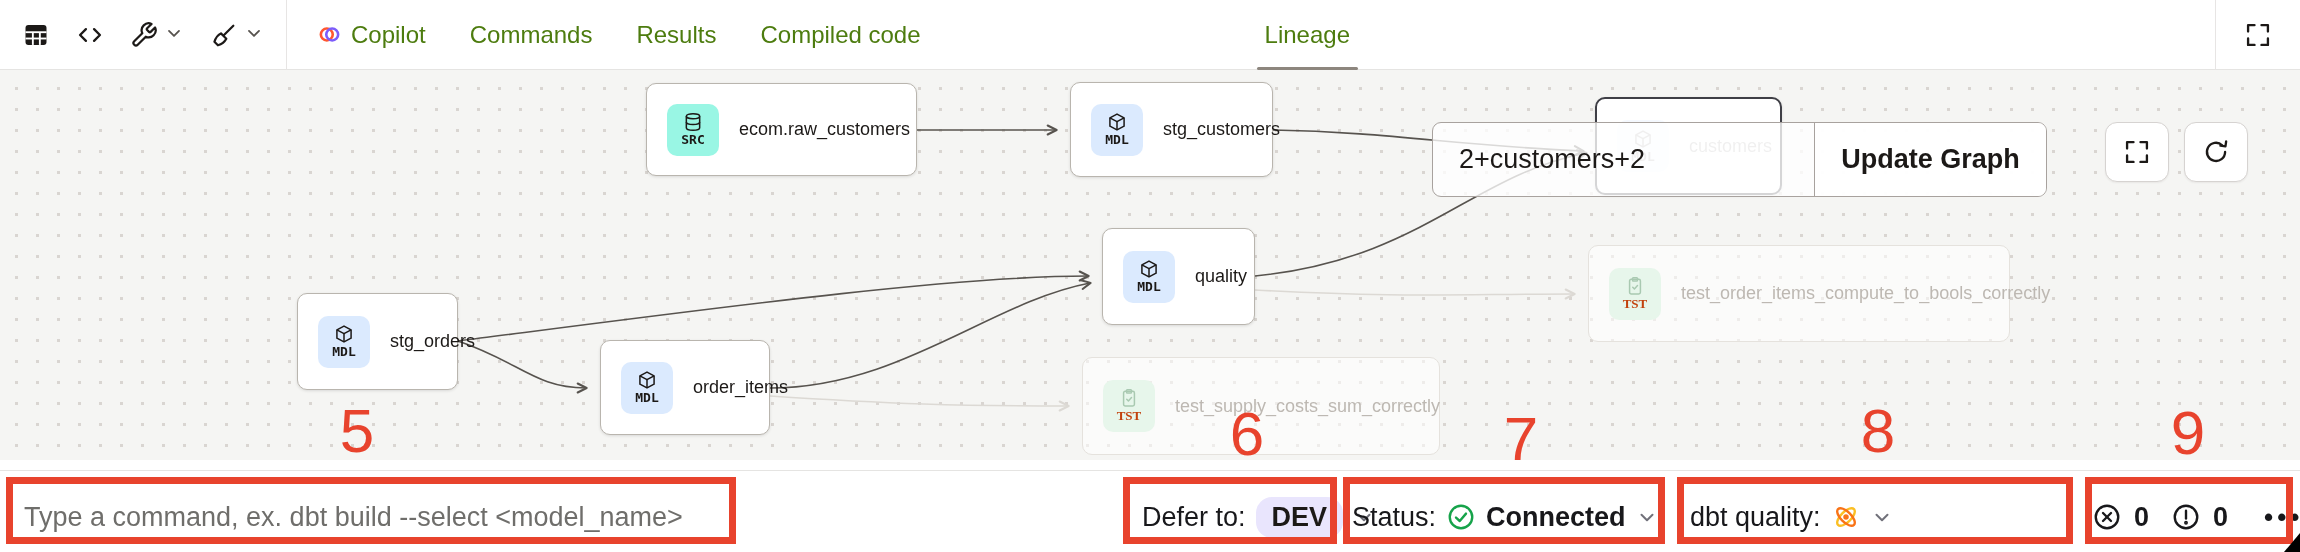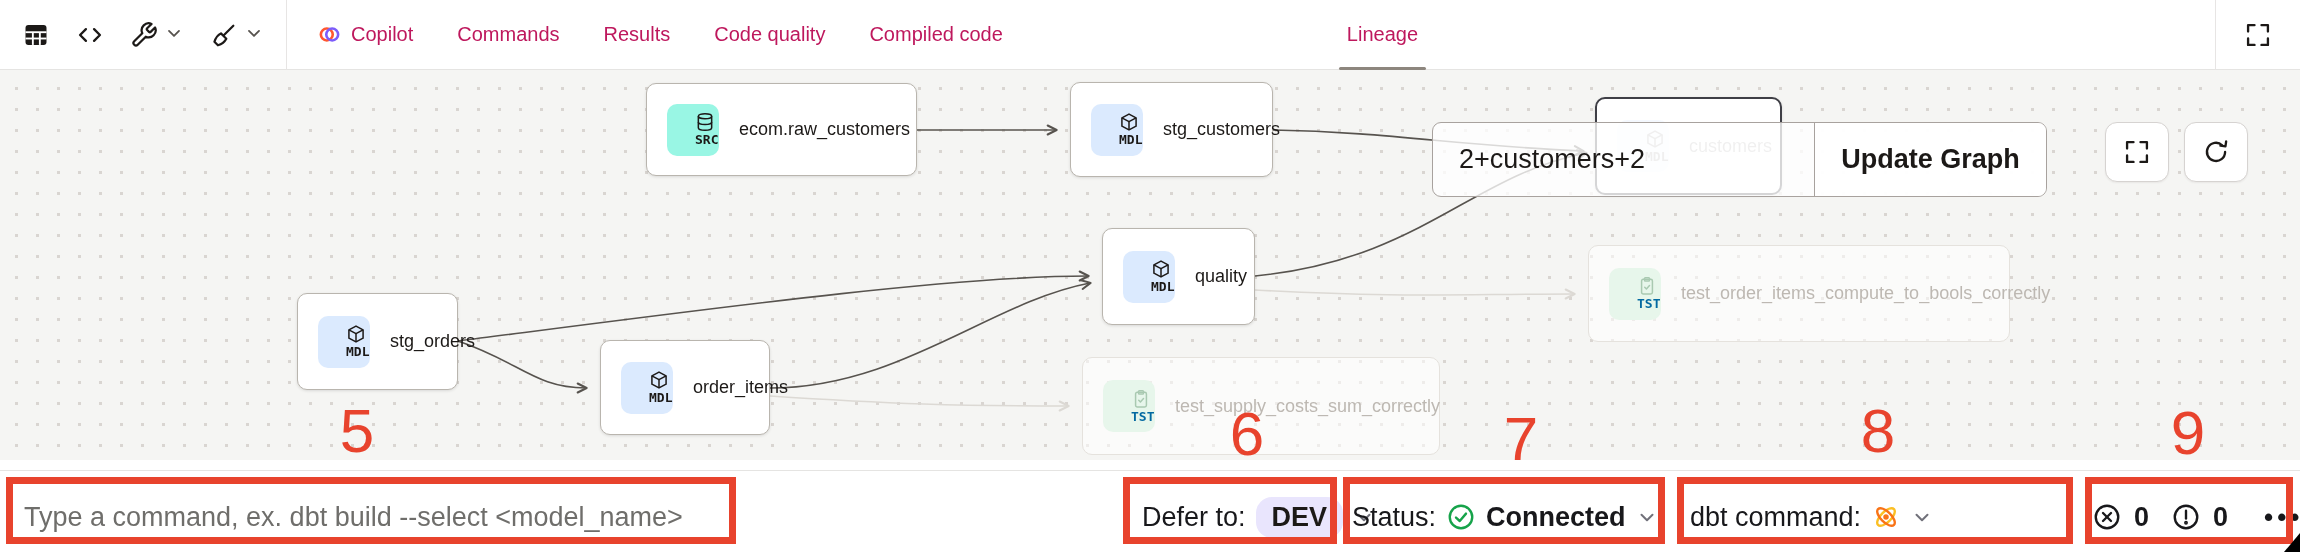--- a/index.html
+++ b/index.html
@@ -10,49 +10,49 @@
   
   .tabbar { position:absolute; top:0; left:0; width:2300px; height:70px; background:#fff;
             border-bottom:1px solid #e5e4e2; display:flex; align-items:center; z-index:5; }
   .tool-icons { display:flex; align-items:center; gap:26px; padding:0 22px; }
   .icon-btn { display:flex; align-items:center; gap:6px; color:#1c1917; cursor:pointer; background:none; border:none; }
   .icon-btn svg { width:28px; height:28px; }
   .chev svg { width:20px; height:20px; }
   .vdiv { width:1px; height:70px; background:#e7e5e4; }
   .tabs { display:flex; align-items:center; gap:44px; margin-left:30px; height:70px; }
   .tab { position:relative; height:70px; display:flex; align-items:center; gap:9px;
-         font-size:20px; color:#be185d; cursor:pointer; white-space:nowrap; }
+         font-size:24px; color:#4d7c0f; cursor:pointer; white-space:nowrap; }
   .tab.active { margin-left:300px; }
   .tab.active::after { content:""; position:absolute; left:-8px; right:-8px; bottom:0; height:3px;
                        background:#8d867e; border-radius:2px; }
   .tab .copilot-ic svg { width:25px; height:25px; display:block; }
   .tabbar-right { margin-left:auto; display:flex; align-items:center; height:70px; }
   .tabbar-right .icon-btn { padding:0 28px; }
 
   
   .canvas { position:absolute; top:70px; left:0; width:2300px; height:390px; background:#f5f5f3;
             background-image:radial-gradient(circle, #d9d5d1 1.6px, transparent 1.7px);
             background-size:21px 21px; background-position:6px 8px; overflow:hidden; }
   .edges { position:absolute; top:0; left:0; width:2300px; height:390px; z-index:1; }
 
   .node { position:absolute; display:flex; align-items:center; gap:20px; padding:0 20px;
           background:#fff; border:1.5px solid #b9b5ae; border-radius:10px;
           box-shadow:0 1px 3px rgba(28,25,23,.12); font-size:18px; color:#1c1917; z-index:2; cursor:pointer; }
   .badge { min-width:52px; width:52px; height:52px; border-radius:10px; display:flex; flex-direction:column;
-           align-items:flex-start; justify-content:center; gap:0px;
-           font-family:"DejaVu Sans Mono", monospace; font-size:13px; font-weight:600; color:#1c1917;padding-left:28px; }
+           align-items:center; justify-content:center; gap:0px;
+           font-family:"DejaVu Sans Mono", monospace; font-size:13px; font-weight:600; color:#1c1917; }
   .badge svg { width:20px; height:20px; }
   .badge.src { background:#99f6e4; }
   .badge.mdl { background:#dbeafe; }
   .badge.tst { background:#dcfce7; }
   .node.selected { border:2px solid #3f3f46; z-index:3; }
   .node.selected .inner { opacity:.3; }
   .node .inner { display:flex; align-items:center; gap:20px; }
   .node.faded { border-color:#e5e2dd; background:rgba(255,255,255,.55); box-shadow:none; color:#bdb8b2; }
-  .node.faded .badge.tst { background:#e7f6eb; color:#0369a1; }
+  .node.faded .badge.tst { background:#e7f6eb; color:#c2410c;font-family:Liberation Serif, serif; }
   .node.faded .badge svg { stroke:#a9c9b1; }
   .nlabel { white-space:nowrap; }
   .nlabel.wrap { white-space:normal; width:310px; line-height:1.35; }
 
   
   .panel { position:absolute; left:1432px; top:52px; width:615px; height:75px; z-index:4;
            display:flex; align-items:stretch; background:rgba(255,255,255,.78);
            border:1.5px solid #a8a29e; border-radius:9px; overflow:hidden; }
   .panel-query { flex:1; display:flex; align-items:center; padding-left:26px; font-size:27px;
                  font-weight:500; color:#1c1917; }
@@ -143,23 +143,20 @@
             <circle cx="14.6" cy="12" r="5.7" stroke="#7c5cfa" stroke-width="2.5"></circle>
           </svg>
         </span>
         <span>Copilot</span>
       </div>
       <div class="tab">
           <span>Commands</span>
         </div>
       <div class="tab">
           <span>Results</span>
-        </div>
-      <div class="tab">
-          <span>Code quality</span>
         </div>
       <div class="tab">
           <span>Compiled code</span>
         </div>
       <div class="tab active">
           <span>Lineage</span>
         </div>
     </nav>
 
     <div class="tabbar-right">
@@ -338,21 +335,21 @@
       </span>
       <span class="sb-value">Connected</span>
       <span class="chevdn">
         <svg viewBox="0 0 24 24" fill="none" stroke="#71717a" stroke-width="2.2" stroke-linecap="round" stroke-linejoin="round">
             <polyline points="6,9.5 12,15.5 18,9.5"></polyline>
           </svg>
       </span>
     </div>
 
     <div class="sb-group" style="left:1690px">
-      <span class="sb-label">dbt command:</span>
+      <span class="sb-label">dbt quality:</span>
       <span class="cnt-ic">
         <svg viewBox="0 0 24 24" fill="none">
           <ellipse cx="12" cy="12" rx="9" ry="4.2" stroke="#fbbf24" stroke-width="1.9" transform="rotate(-45 12 12)"></ellipse>
           <ellipse cx="12" cy="12" rx="9" ry="4.2" stroke="#f97316" stroke-width="1.9" transform="rotate(45 12 12)"></ellipse>
           <circle cx="12" cy="12" r="2.2" fill="#f97316"></circle>
         </svg>
       </span>
       <span class="chevdn">
         <svg viewBox="0 0 24 24" fill="none" stroke="#71717a" stroke-width="2.2" stroke-linecap="round" stroke-linejoin="round">
             <polyline points="6,9.5 12,15.5 18,9.5"></polyline>

